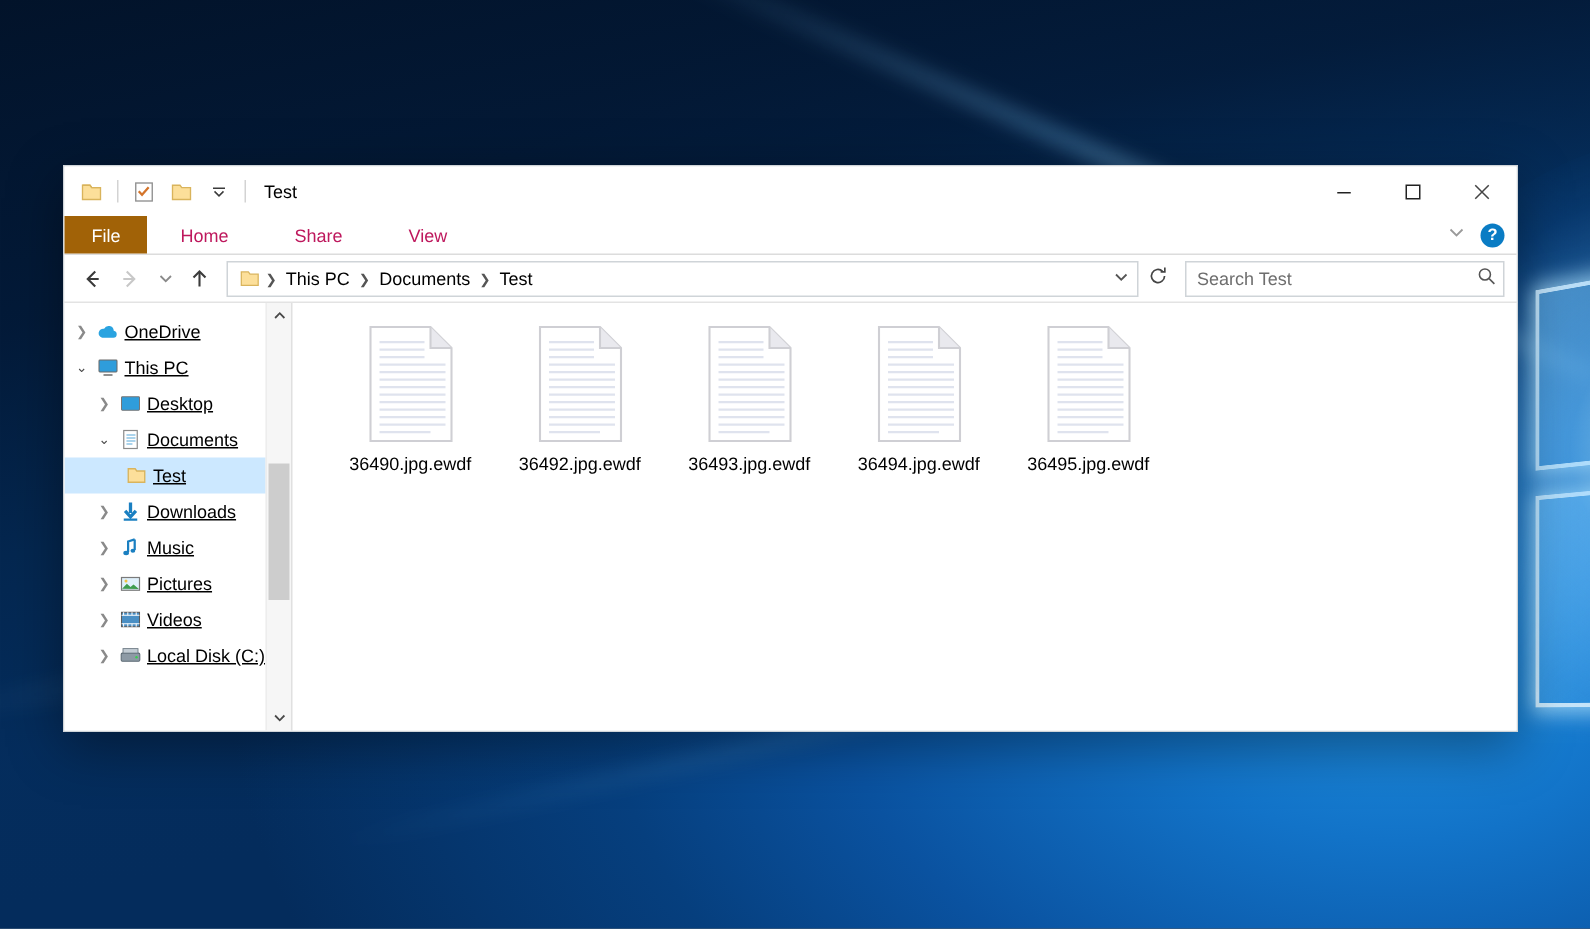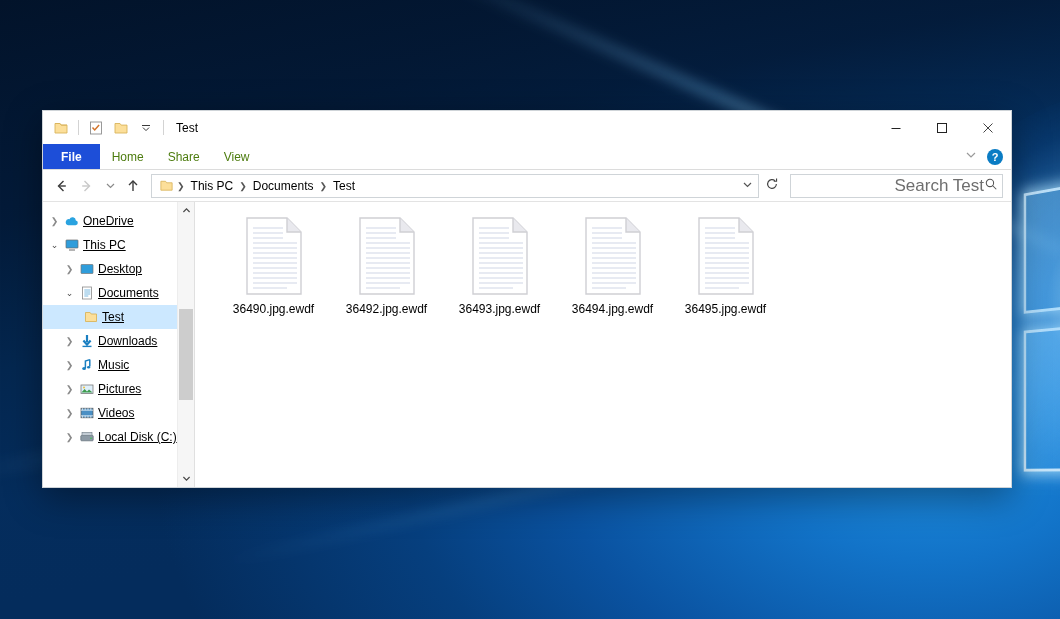--- a/index.html
+++ b/index.html
@@ -106,30 +106,29 @@
   .ribbon {
     height: 25px;
     display: flex;
     align-items: stretch;
     border-bottom: 1px solid #dcdcdc;
     background: #ffffff;
     flex: none;
     position: relative;
   }
   .tab {
-    padding: 0 12px;
+    padding: 0 22px;
     display: flex; align-items: center;
     font-size: 12px;
-    color: #4d7c0f;
+    color: #be185d;
   }
   .tab-file {
-    background: #1d4ed8;
+    background: #a16207;
     color: #ffffff;
     padding: 0 18px;
-    font-weight: bold;
   }
   .ribbon-right {
     margin-left: auto;
     display: flex; align-items: center;
     padding-right: 8px; gap: 10px;
   }
   .help-ico {
     width: 16px; height: 16px; border-radius: 50%;
     background: #0a7cc4;
     color: #fff; font-size: 11px; font-weight: bold;
@@ -169,21 +168,21 @@
   .crumb-drop { width: 18px; text-align: center; color: #555; font-size: 9px; }
   .refresh { width: 22px; text-align: center; color: #444; font-size: 12px; }
   .searchbox {
     width: 200px; height: 22px;
     border: 1px solid #cfd4d8;
     margin-left: 5px;
     display: flex; align-items: center;
     padding: 0 4px 0 7px;
     background: #fff;
   }
-  .search-ph { flex: 1; font-size: 17px; color: #6e6e6e; text-align: right; }
+  .search-ph { flex: 1; font-size: 12px; color: #6e6e6e; }
 
   
   .body {
     flex: 1;
     display: flex;
     border-top: 1px solid #e3e3e3;
     min-height: 0;
   }
 
   

